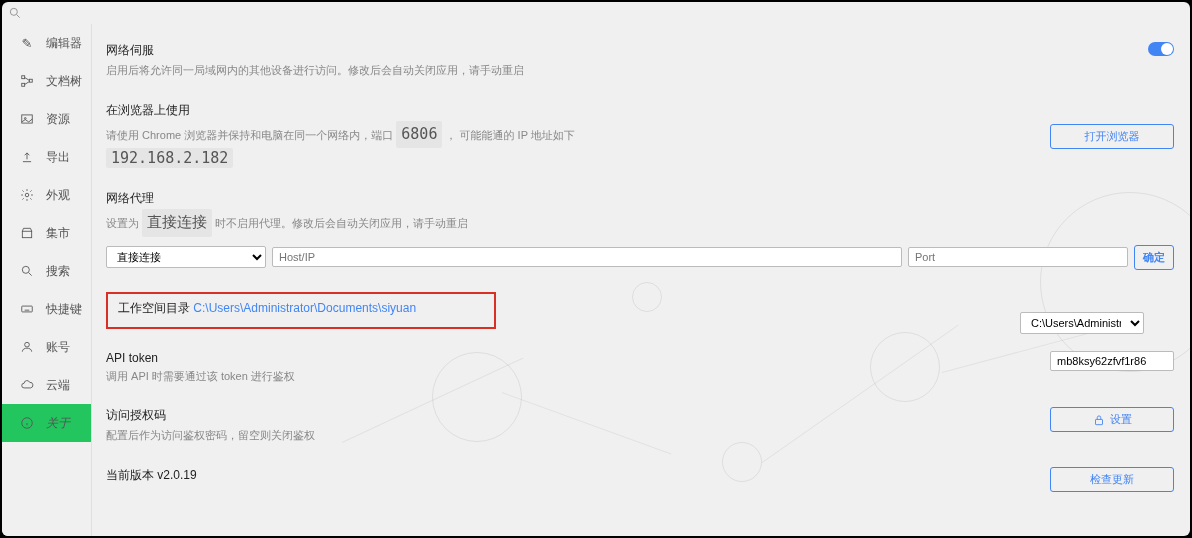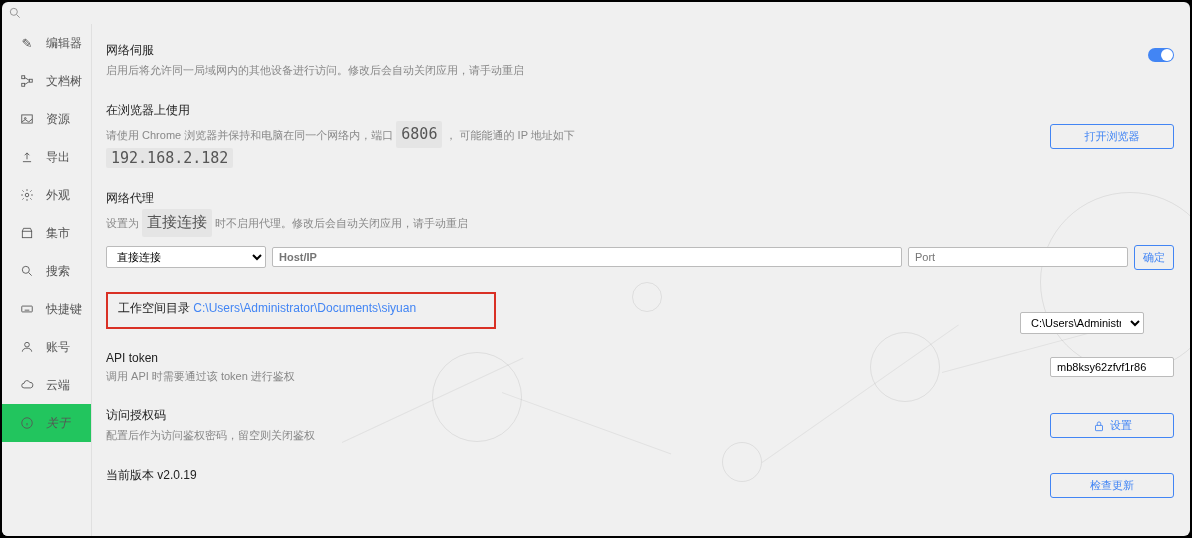--- a/index.html
+++ b/index.html
@@ -9,29 +9,29 @@
 .sidebar { position: absolute; top: 22px; left: 0; width: 90px; bottom: 0; background: #f0f0f0; border-right: 1px solid #e0e0e0; }
 .sidebar-item { display: flex; align-items: center; height: 38px; padding-left: 18px; gap: 12px; cursor: pointer; color: #555; }
 .sidebar-item.active { background: #22c55e; font-style: italic; }
 .sidebar-item .icon { width: 14px; display: flex; justify-content: center; font-size: 13px; }
 .main { position: absolute; top: 22px; left: 90px; right: 0; bottom: 0; padding: 18px 16px 20px 14px; overflow: hidden; }
 .section { margin-bottom: 22px; position: relative; }
 .section-title { font-size: 12px; color: #222; margin-bottom: 2px; }
 .section-desc { font-size: 11px; color: #888; line-height: 1.7; }
 .section-desc a, .section-title a { color: #4285f4; text-decoration: none; }
 .code-chip { display: inline-block; background: #e5e5e5; padding: 1px 5px; border-radius: 2px; font-family: monospace; font-size: 15px; color: #555; }
-.right-ctrl { position: absolute; right: 0; top: 6px; display: flex; align-items: center; gap: 6px; }
+.right-ctrl { position: absolute; right: 0; top: 0; display: flex; align-items: center; gap: 6px; }
 .btn { border: 1px solid #4285f4; background: transparent; color: #4285f4; padding: 4px 0; width: 124px; text-align: right; border-radius: 3px; font-size: 11px; cursor: pointer; display: inline-flex; align-items: center; justify-content: center; gap: 4px; }
-.btn-sm { width: 40px; }
+.btn-sm { width: 40px; font-weight: bold; }
 .toggle { width: 26px; height: 14px; background: #4285f4; border-radius: 7px; position: relative; cursor: pointer; }
 .toggle::after { content: ""; position: absolute; right: 1px; top: 1px; width: 12px; height: 12px; background: #fff; border-radius: 50%; }
 .row-inputs { display: flex; gap: 6px; margin-top: 8px; align-items: center; }
 select, input[type=text] { border: 1px solid #bbb; background: #fff; padding: 3px 6px; font-size: 11px; border-radius: 2px; }
 select { width: 160px; }
-.input-host { flex: 1; font-weight: bold; }
+.input-host { flex: 1; }
 .input-port { width: 220px; }
 .highlight-box { border: 2px solid #d93025; padding: 6px 1px 8px 10px; margin-bottom: 22px; width: 390px; }
 .ws-select { width: 124px; text-align: left; }
 .token-input { width: 124px; border: 1px solid #bbb; padding: 3px 6px; border-radius: 2px; font-size: 11px; }
 .bg-deco { position: absolute; border: 1px solid rgba(0,0,0,0.08); border-radius: 50%; pointer-events: none; }
 .bg-line { position: absolute; height: 1px; background: rgba(0,0,0,0.06); pointer-events: none; transform-origin: left center; }
 svg.ic { width: 14px; height: 14px; stroke: currentColor; fill: none; stroke-width: 1.5; }
 </style>
 </head>
 <body>

